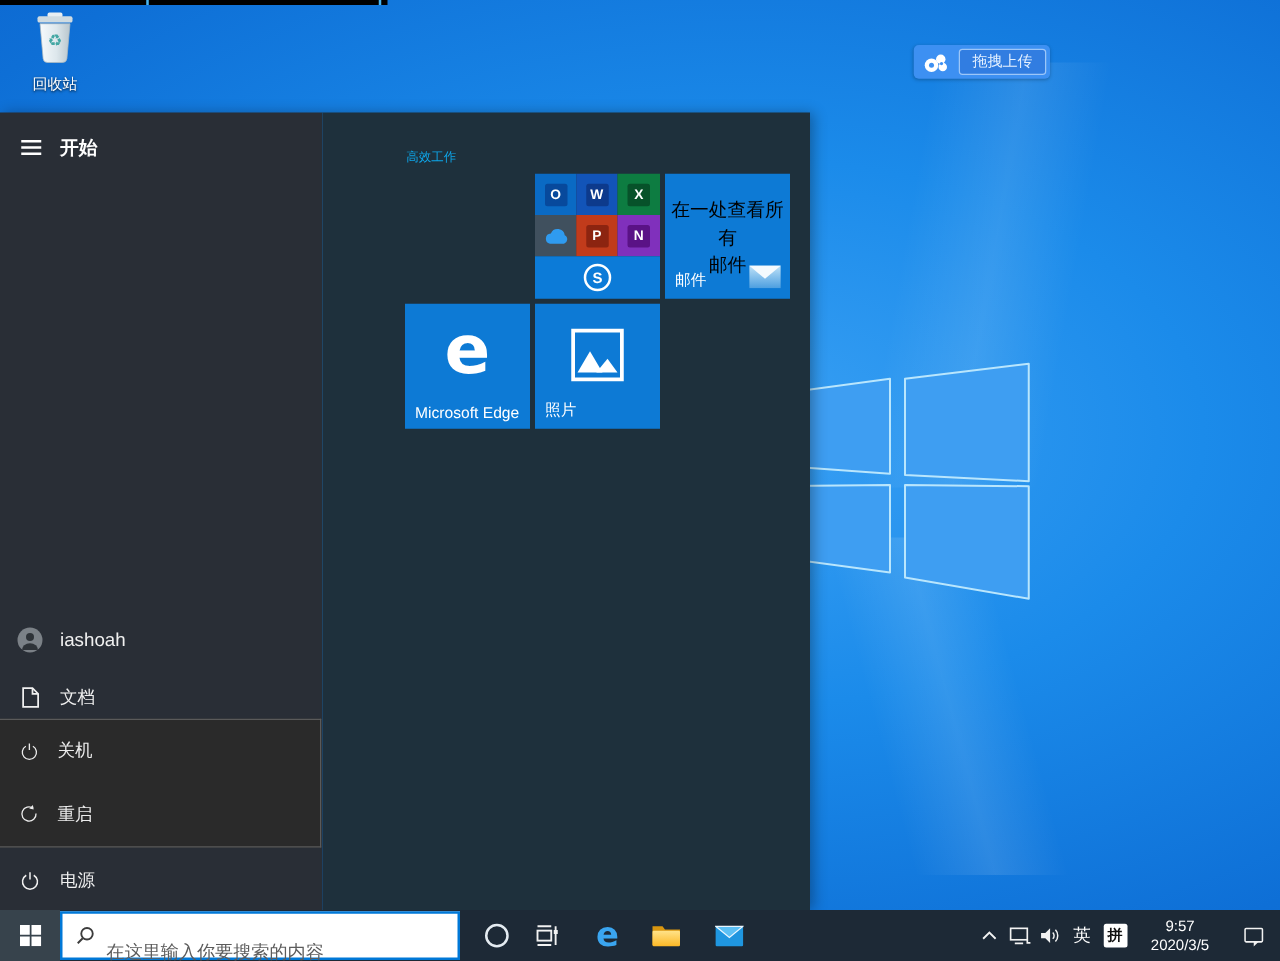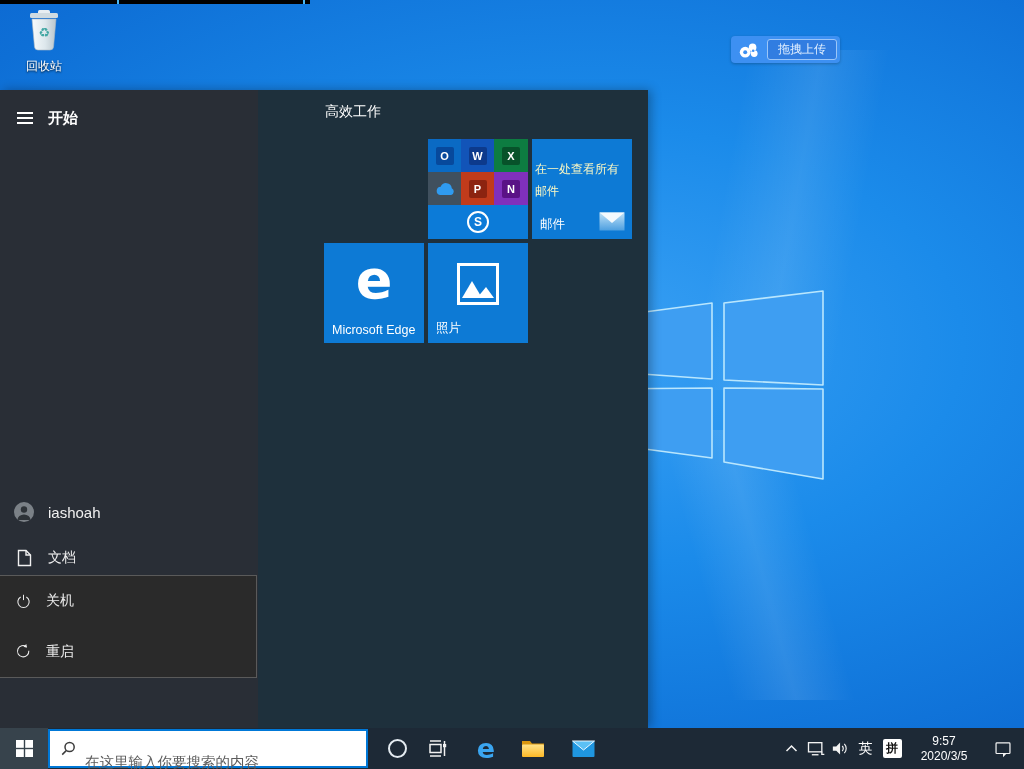--- a/index.html
+++ b/index.html
@@ -42,41 +42,41 @@
   .rail-item{ position:absolute; left:0; width:258px; height:36px; display:flex; align-items:center;
     color:#f0f0f0; font-size:14px; cursor:pointer; }
   .rail-item .ric{ width:48px; display:flex; justify-content:center; }
   .row-user{ top:404px; font-size:15px; }
   .row-docs{ top:450px; }
   .row-power{ top:597px; }
   .avatar{ width:20px; height:20px; border-radius:50%; background:#7b8187; display:flex;
     align-items:center; justify-content:center; overflow:hidden; }
 
   .tiles{ flex:1; background:#1e303c; position:relative; }
-  .group-title{ position:absolute; left:67px; top:13px; font-size:14px; color:#ffffff; }
+  .group-title{ position:absolute; left:67px; top:29px; font-size:10px; color:#0ea5e9; }
   .tile{ position:absolute; width:100px; height:100px; cursor:pointer; }
   .tlabel{ position:absolute; left:8px; bottom:6px; font-size:12.5px; color:#fff; white-space:nowrap; }
   .office-tile{ left:66px; top:49px; background:#474441; }
   .grid-tile{ left:170px; top:49px; display:grid; grid-template-columns:33px 33px 34px;
     grid-template-rows:33px 33px 34px; }
   .cell{ display:flex; align-items:center; justify-content:center; }
   .chip{ width:18px; height:18px; border-radius:2px; display:flex; align-items:center; justify-content:center;
     color:#fff; font-size:11px; font-weight:bold; }
   .c-outlook{ background:#0a6ac4; } .chip-outlook{ background:#07499c; }
   .c-word{ background:#1254b8; }   .chip-word{ background:#0d3a8c; }
   .c-excel{ background:#0d7c41; }  .chip-excel{ background:#07522a; }
   .c-onedrive{ background:#40505e; }
   .c-ppt{ background:#c13b1b; }    .chip-ppt{ background:#8c2410; }
   .c-onenote{ background:#8030bc; }.chip-onenote{ background:#5a1286; }
   .c-skype{ background:#0c7bd8; grid-column:1/4; }
   .skype-ring{ width:22px; height:22px; border:2px solid #fff; border-radius:50%; display:flex;
     align-items:center; justify-content:center; color:#fff; font-size:12px; font-weight:bold; }
   .mail-tile{ left:274px; top:49px; background:#0d7ad5; }
-  .mail-head{ position:absolute; left:3px; right:3px; top:19px; font-size:12px;
-    line-height:22px; color:#fef9c3; white-space:pre-line; }
+  .mail-head{ position:absolute; left:3px; right:3px; top:19px; text-align:center; font-size:15px;
+    line-height:22px; color:#000000; white-space:pre-line; }
   .mail-env{ position:absolute; right:7px; bottom:8px; }
   .edge-tile{ left:66px; top:153px; background:#0d7ad5; }
   .edge-e{ position:absolute; left:0; right:0; top:6px; text-align:center; font-size:54px; font-weight:bold;
     color:#fff; font-family:"DejaVu Sans",sans-serif; line-height:62px; }
   .photos-tile{ left:170px; top:153px; background:#0d7ad5; }
   .photo-frame{ position:absolute; left:29px; top:20px; width:42px; height:42px; border:3px solid #fff; }
 
   
   .power-flyout{ position:absolute; left:0; top:575px; width:257px; height:103px; background:#2a2a2a;
     border:1px solid #5a5a5a; border-left:none; z-index:25; display:flex; flex-direction:column; }
@@ -188,20 +188,29 @@
       <div class="rail-item row-docs">
         <span class="ric">
           <svg width="15" height="18" viewBox="0 0 15 18">
             <path d="M1.5 1.5 h7.5 l4.5 4.5 v10.5 h-12 z" fill="none" stroke="#f0f0f0" stroke-width="1.4"></path>
             <path d="M9 1.5 v4.5 h4.5" fill="none" stroke="#f0f0f0" stroke-width="1.4"></path>
           </svg>
         </span>
         <span>文档</span>
       </div>
 
+      <div class="rail-item row-power">
+        <span class="ric">
+          <svg width="18" height="18" viewBox="0 0 24 24">
+            <path d="M8 5.6 a8 8 0 1 0 8 0" fill="none" stroke="#f0f0f0" stroke-width="1.6"></path>
+            <line x1="12" y1="2.5" x2="12" y2="10" stroke="#f0f0f0" stroke-width="1.6"></line>
+          </svg>
+        </span>
+        <span>电源</span>
+      </div>
     </div>
 
     <div class="tiles">
       <div class="group-title">高效工作</div>
 
 
       <div class="tile grid-tile">
         <div class="cell c-outlook">
           <span class="chip chip-outlook">O</span>
         </div>

